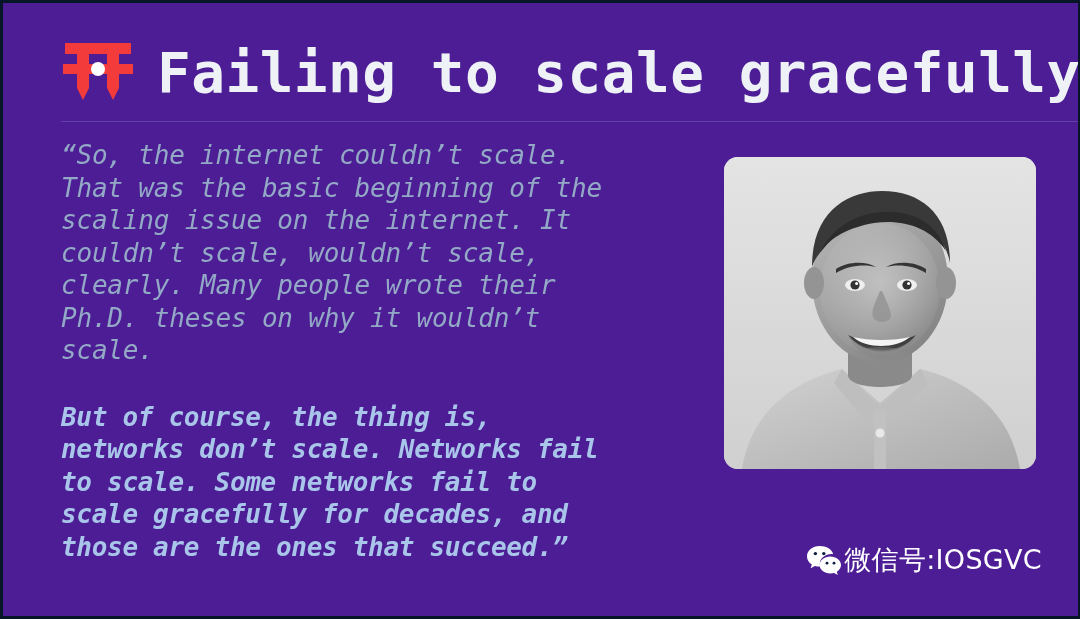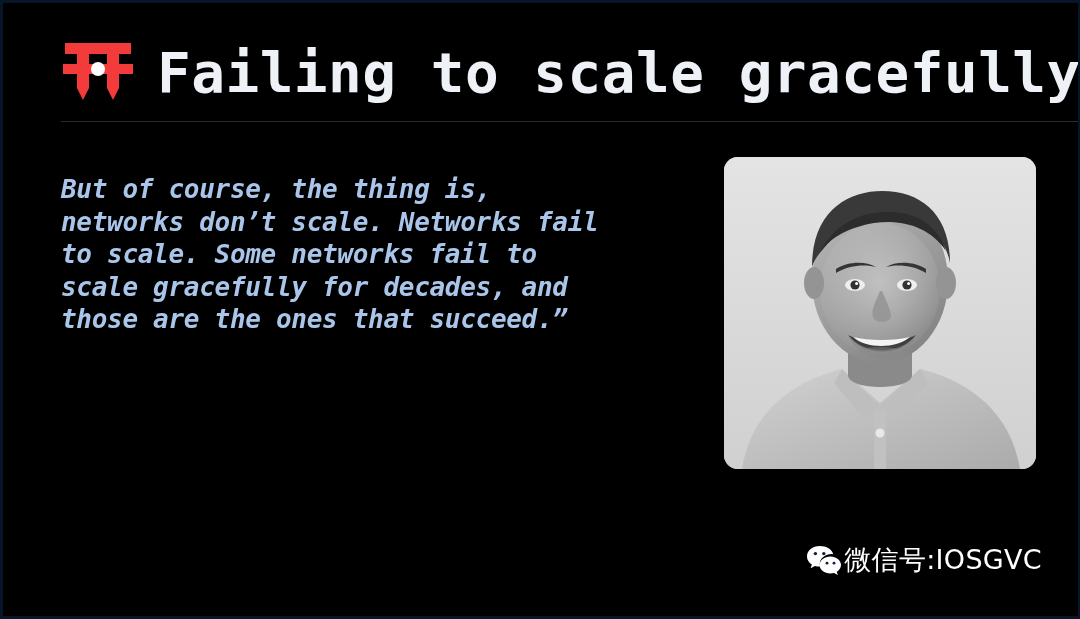--- a/index.html
+++ b/index.html
@@ -10,21 +10,21 @@
   }
   body {
     font-family: "DejaVu Sans Mono", monospace;
   }
 
   .slide {
     position: relative;
     width: 1080px;
     height: 619px;
     box-sizing: border-box;
-    background: #000000;
+    background: #4c1d95;
     border-top: 3px solid #071528;
     border-left: 3px solid #071528;
     border-right: 2px solid #071528;
     border-bottom: 3px solid #071528;
     overflow: hidden;
   }
 
   
   .header {
     position: absolute;
@@ -182,20 +182,27 @@
     </svg>
 
     <div class="slide-title">Failing to scale gracefully</div>
   </div>
 
   <div class="header-rule"></div>
 
   <div class="content">
 
     <div class="quote-col">
+      <p class="quote-para">“So, the internet couldn’t scale.
+That was the basic beginning of the
+scaling issue on the internet. It
+couldn’t scale, wouldn’t scale,
+clearly. Many people wrote their
+Ph.D. theses on why it wouldn’t
+scale.</p>
       <p class="quote-para emphasis">But of course, the thing is,
 networks don’t scale. Networks fail
 to scale. Some networks fail to
 scale gracefully for decades, and
 those are the ones that succeed.”</p>
     </div>
 
     <div class="portrait-col">
 
       <div class="portrait-frame">

